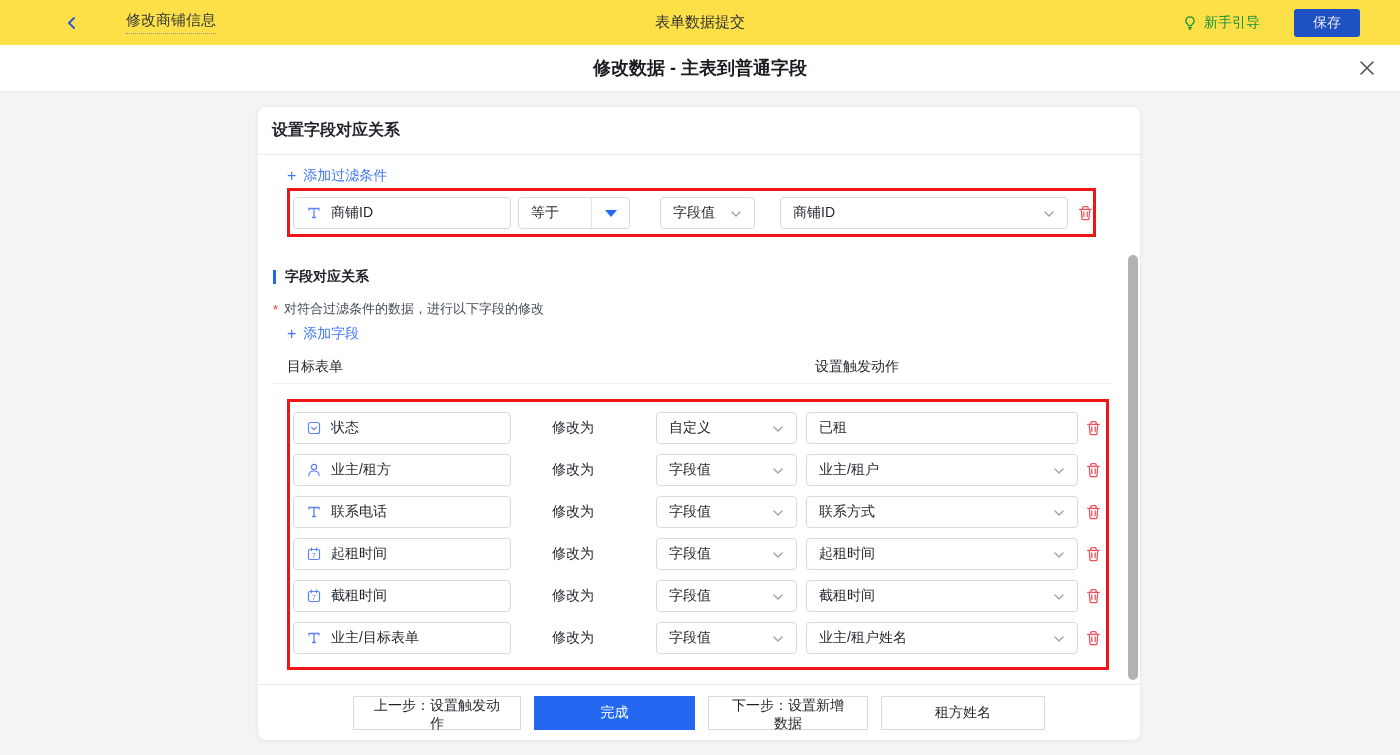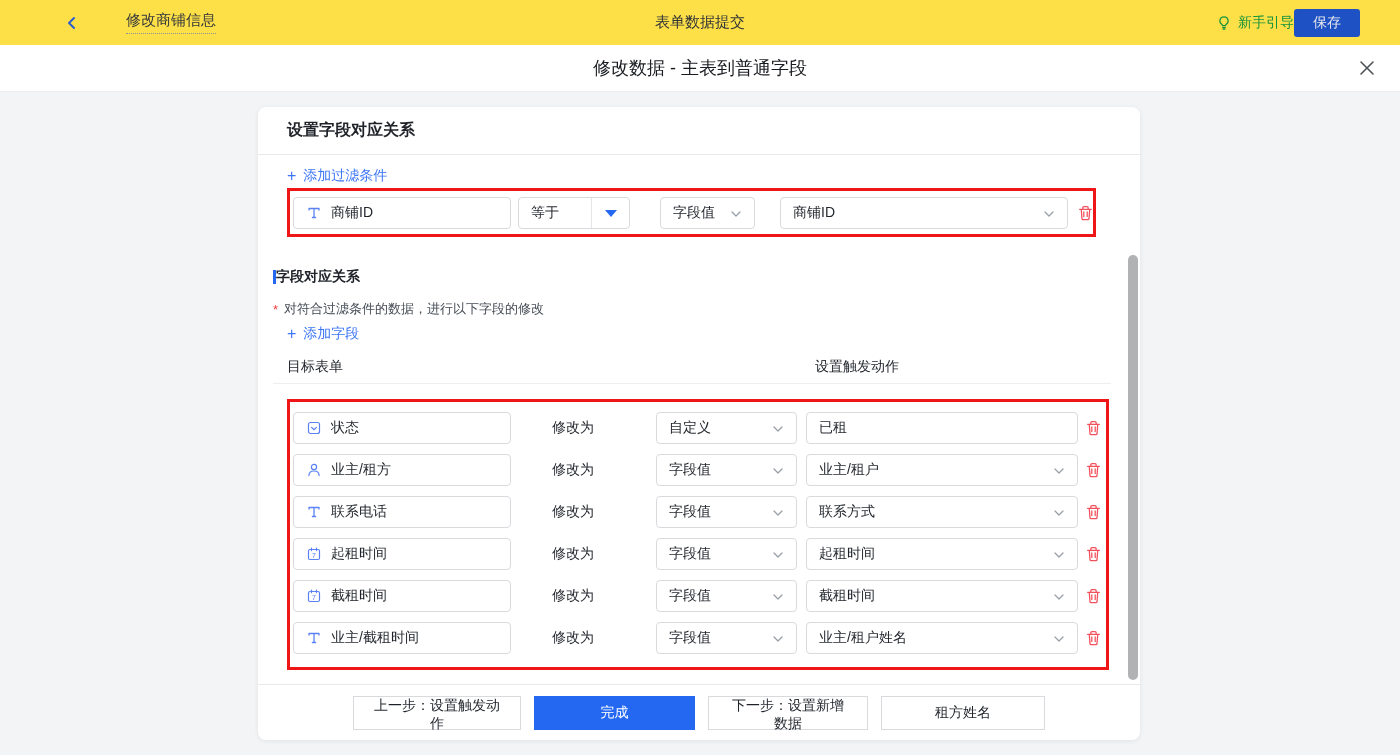--- a/index.html
+++ b/index.html
@@ -5,33 +5,33 @@
   * { margin:0; padding:0; box-sizing:border-box; }
   html,body { width:1400px; height:755px; overflow:hidden; }
   body { font-family:"Liberation Sans","DejaVu Sans",sans-serif; color:#1f2329; background:#f3f4f6; position:relative; }
 
   
   .topbar { position:absolute; top:0; left:0; width:1400px; height:45px; background:#fde047; display:flex; align-items:center; }
   .tb-left { position:absolute; left:64px; display:flex; align-items:center; gap:46px; }
   .back-ic { display:flex; align-items:center; cursor:pointer; }
   .tb-back-label { font-size:15px; color:#36393d; padding-bottom:3px; border-bottom:1px dotted #8e9093; cursor:pointer; }
   .tb-title { position:absolute; left:0; right:0; text-align:center; font-size:15px; color:#303338; }
-  .tb-right { position:absolute; right:40px; display:flex; align-items:center; }
+  .tb-right { position:absolute; right:40px; display:flex; align-items:center; gap:34px; }
   .guide { display:flex; align-items:center; gap:6px; color:#17933c; font-size:14px; cursor:pointer; }
   .save-btn { width:66px; height:28px; background:#1d51c4; color:#e8e9ef; font-size:14px; border:none; border-radius:3px; cursor:pointer; }
 
   
   .dlg-header { position:absolute; top:45px; left:0; width:1400px; height:47px; background:#ffffff; border-bottom:1px solid #ebedef; display:flex; align-items:center; justify-content:center; }
-  .dlg-title { font-size:18px; font-weight:normal; color:#181b1f; }
+  .dlg-title { font-size:18px; font-weight:bold; color:#181b1f; }
   .close-ic { position:absolute; right:24px; top:14px; width:18px; height:18px; cursor:pointer; display:flex; }
 
   
   .dlg-body { position:absolute; top:92px; left:0; width:1400px; height:663px; background:#f3f4f6; }
   .card { position:absolute; left:258px; top:15px; width:882px; height:633px; background:#ffffff; border-radius:8px; box-shadow:0 1px 5px rgba(31,35,41,0.08); }
-  .card-header { height:48px; border-bottom:1px solid #e8e9eb; display:flex; align-items:center; padding-left:29px; font-size:16px; font-weight:bold; color:#1f2329; }
+  .card-header { height:48px; border-bottom:1px solid #e8e9eb; display:flex; align-items:center; padding-left:14px; font-size:16px; font-weight:bold; color:#1f2329; }
   .card-content { position:absolute; top:48px; left:0; right:0; bottom:56px; }
 
   .link { display:flex; align-items:center; gap:7px; color:#3c76f5; font-size:14px; cursor:pointer; position:absolute; left:29px; }
   .link .plus { font-size:16px; line-height:14px; }
   .add-filter { top:12px; }
   .add-field { top:170px; }
 
   
   .anno { position:absolute; border:3px solid #ee1616; pointer-events:none; }
   .anno-filter { left:29px; top:33px; width:809px; height:49px; }
@@ -50,21 +50,21 @@
   .trash { position:absolute; width:17px; height:18px; cursor:pointer; display:flex; }
 
   
   .flt-field { left:35px;  top:42px; width:218px; }
   .flt-op    { left:260px; top:42px; width:112px;align-items:center; }
   .flt-type  { left:402px; top:42px; width:95px;  }
   .flt-val   { left:522px; top:42px; width:288px; }
   .flt-trash { left:819px; top:49px; }
 
   
-  .sec-title { position:absolute; left:15px; top:113px; display:flex; align-items:center; font-size:14px; font-weight:bold; color:#1f2329; }
+  .sec-title { position:absolute; left:15px; top:113px; display:flex; align-items:center; gap:9px; font-size:14px; font-weight:bold; color:#1f2329; }
   .sec-bar { width:3px; height:14px; background:#2468f2; }
   .sec-desc { position:absolute; left:15px; top:145px; display:flex; gap:6px; font-size:13px; color:#464d57; }
   .req { color:#f0413e; font-size:13px; padding-top:2px; }
   .cols { position:absolute; top:203px; left:0; width:100%; font-size:14px; color:#1f2329; }
   .col-left { position:absolute; left:29px; }
   .col-right { position:absolute; left:557px; }
   .cols-divider { position:absolute; top:228px; left:15px; width:838px; border-top:1px solid #eceef0; }
 
   
   .rows-list { position:absolute; left:29px; top:244px; width:822px; padding-top:13px; }
@@ -372,21 +372,21 @@
 
   <div class="field-row">
     <div class="ctl field-box">
 
       <span class="f-icon" style="display: flex;">
         <svg width="16" height="16" viewBox="0 0 16 16" fill="none">
                   <path d="M3 3.5h10M3 3.5v1.6M13 3.5v1.6M8 3.5v9M6.4 12.5h3.2" stroke="#5b82f5" stroke-width="1.3" stroke-linecap="round"></path>
                 </svg>
       </span>
 
-      <span class="f-label">业主/截租时间</span>
+      <span class="f-label">业主/目标表单</span>
     </div>
     <span class="modify-label">修改为</span>
     <div class="ctl select type-select">
       <span class="txt">字段值</span>
       <span class="chev">
         <svg width="16" height="16" viewBox="0 0 16 16" fill="none">
                   <polyline points="4,6 8,10 12,6" stroke="#9aa0a8" stroke-width="1.3" stroke-linecap="round" stroke-linejoin="round"></polyline>
                 </svg>
       </span>
     </div>

